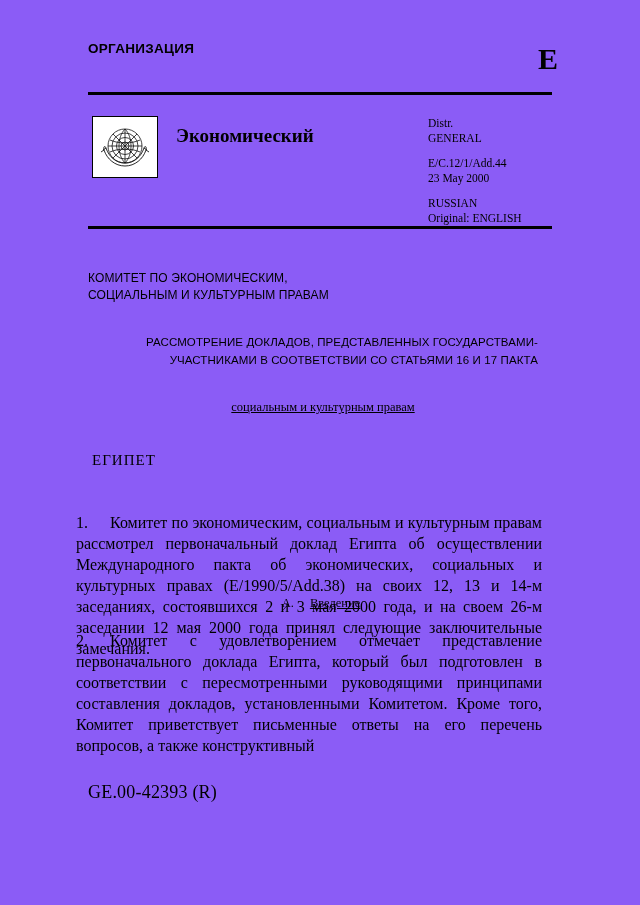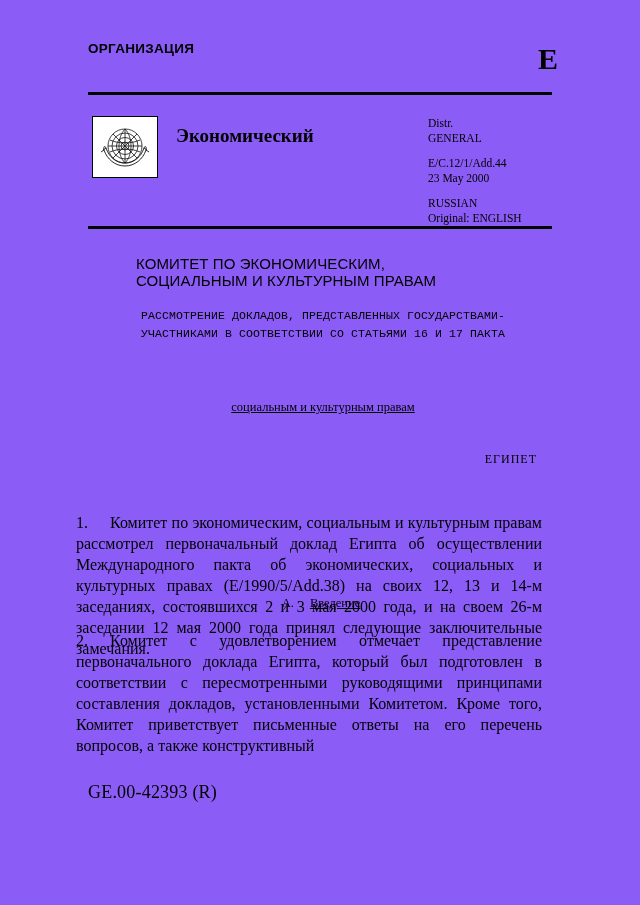--- a/index.html
+++ b/index.html
@@ -96,62 +96,61 @@
     font-family: "Liberation Serif", serif;
     font-size: 11.5px;
     line-height: 14.5px;
   }
   .distr-block .grp { margin-bottom: 11px; }
 
   
   .committee {
     position: absolute;
     left: 88px;
-    top: 255px;
+    top: 270px;
     width: 470px;
     font-family: "Liberation Sans", sans-serif;
-    font-size: 15px;
+    font-size: 12px;
     line-height: 17px;
     letter-spacing: 0.1px;
-    margin-left: 48px;
   }
 
   
   .doc-title {
     position: absolute;
     left: 108px;
-    top: 307px;
+    top: 333px;
     width: 430px;
-    text-align: center;
-    font-family: Liberation Mono, monospace;
+    text-align: right;
+    font-family: Liberation Sans, sans-serif;
     font-size: 11.5px;
     line-height: 18px;
     letter-spacing: 0.1px;
   }
 
   
   .subtitle {
     position: absolute;
     left: 108px;
     top: 398px;
     width: 430px;
     text-align: center;
     font-size: 12.5px;
     line-height: 19px;
   }
   .subtitle span { text-decoration: underline; }
 
   
   .country {
     position: absolute;
-    left: 107px;
+    left: 92px;
     top: 452px;
     width: 430px;
-    text-align: right;
-    font-size: 12px;
+    text-align: left;
+    font-size: 15px;
     letter-spacing: 1px;
   }
 
   
   .para {
     position: absolute;
     left: 76px;
     width: 466px;
     font-size: 16px;
     line-height: 21px;

